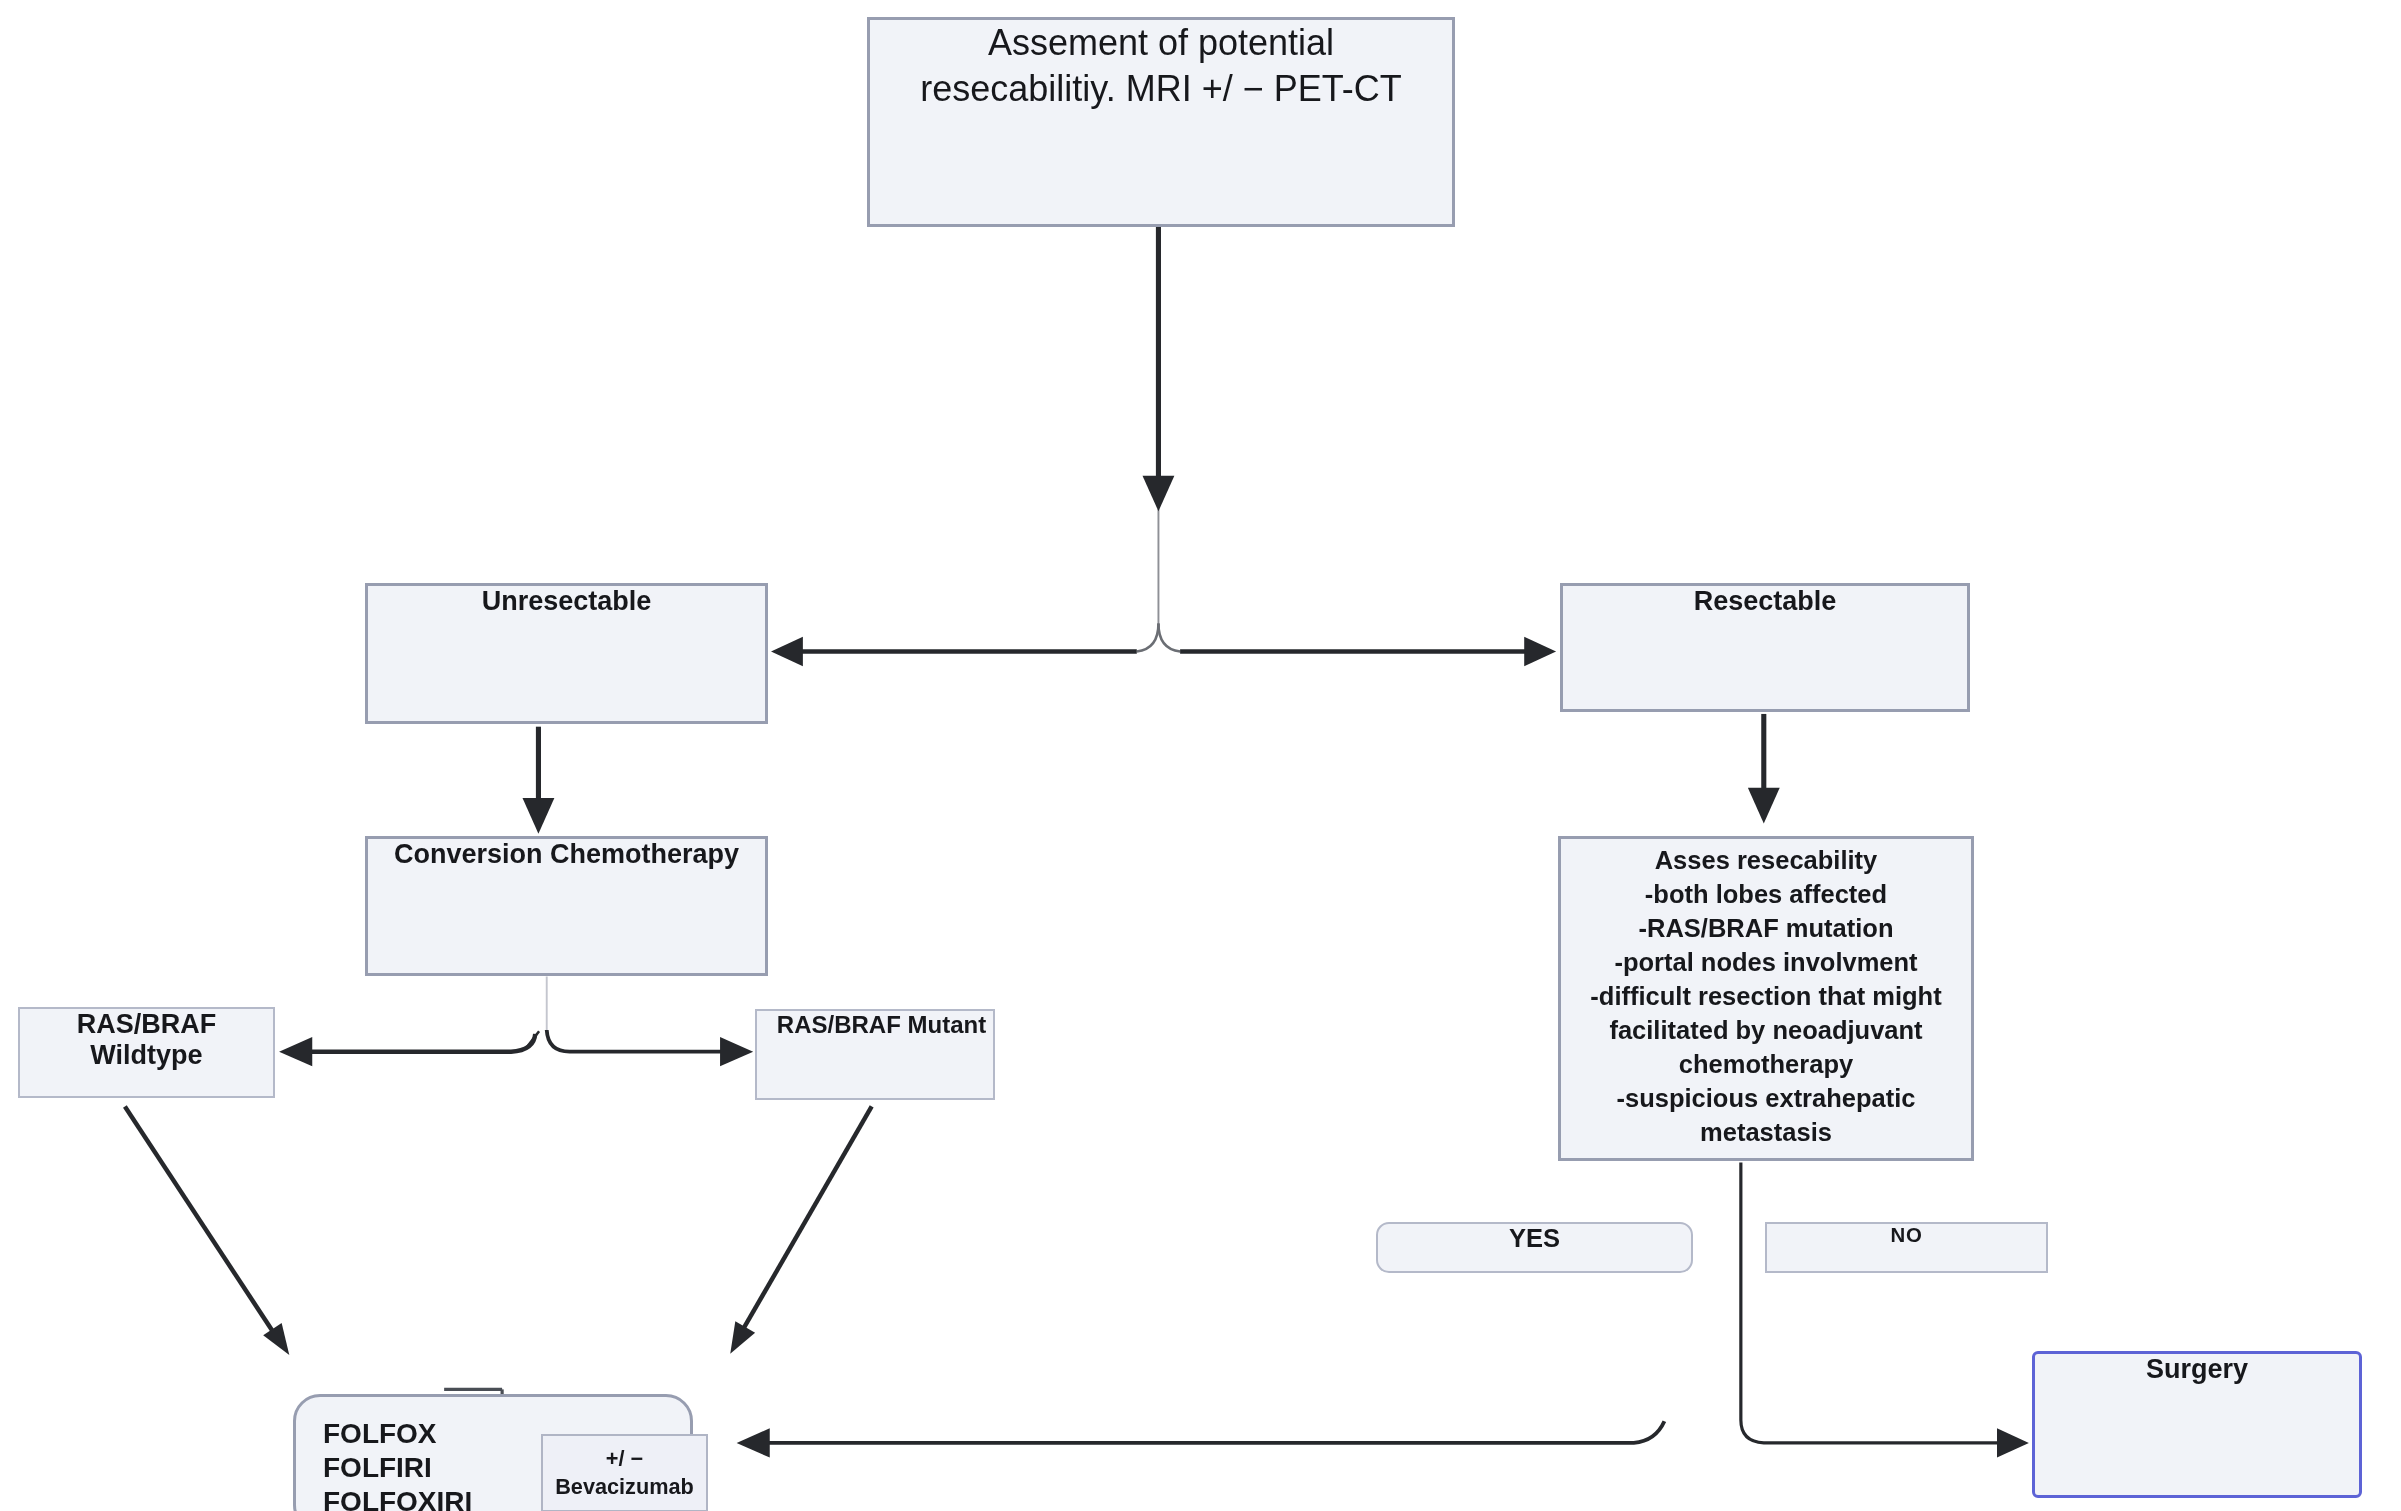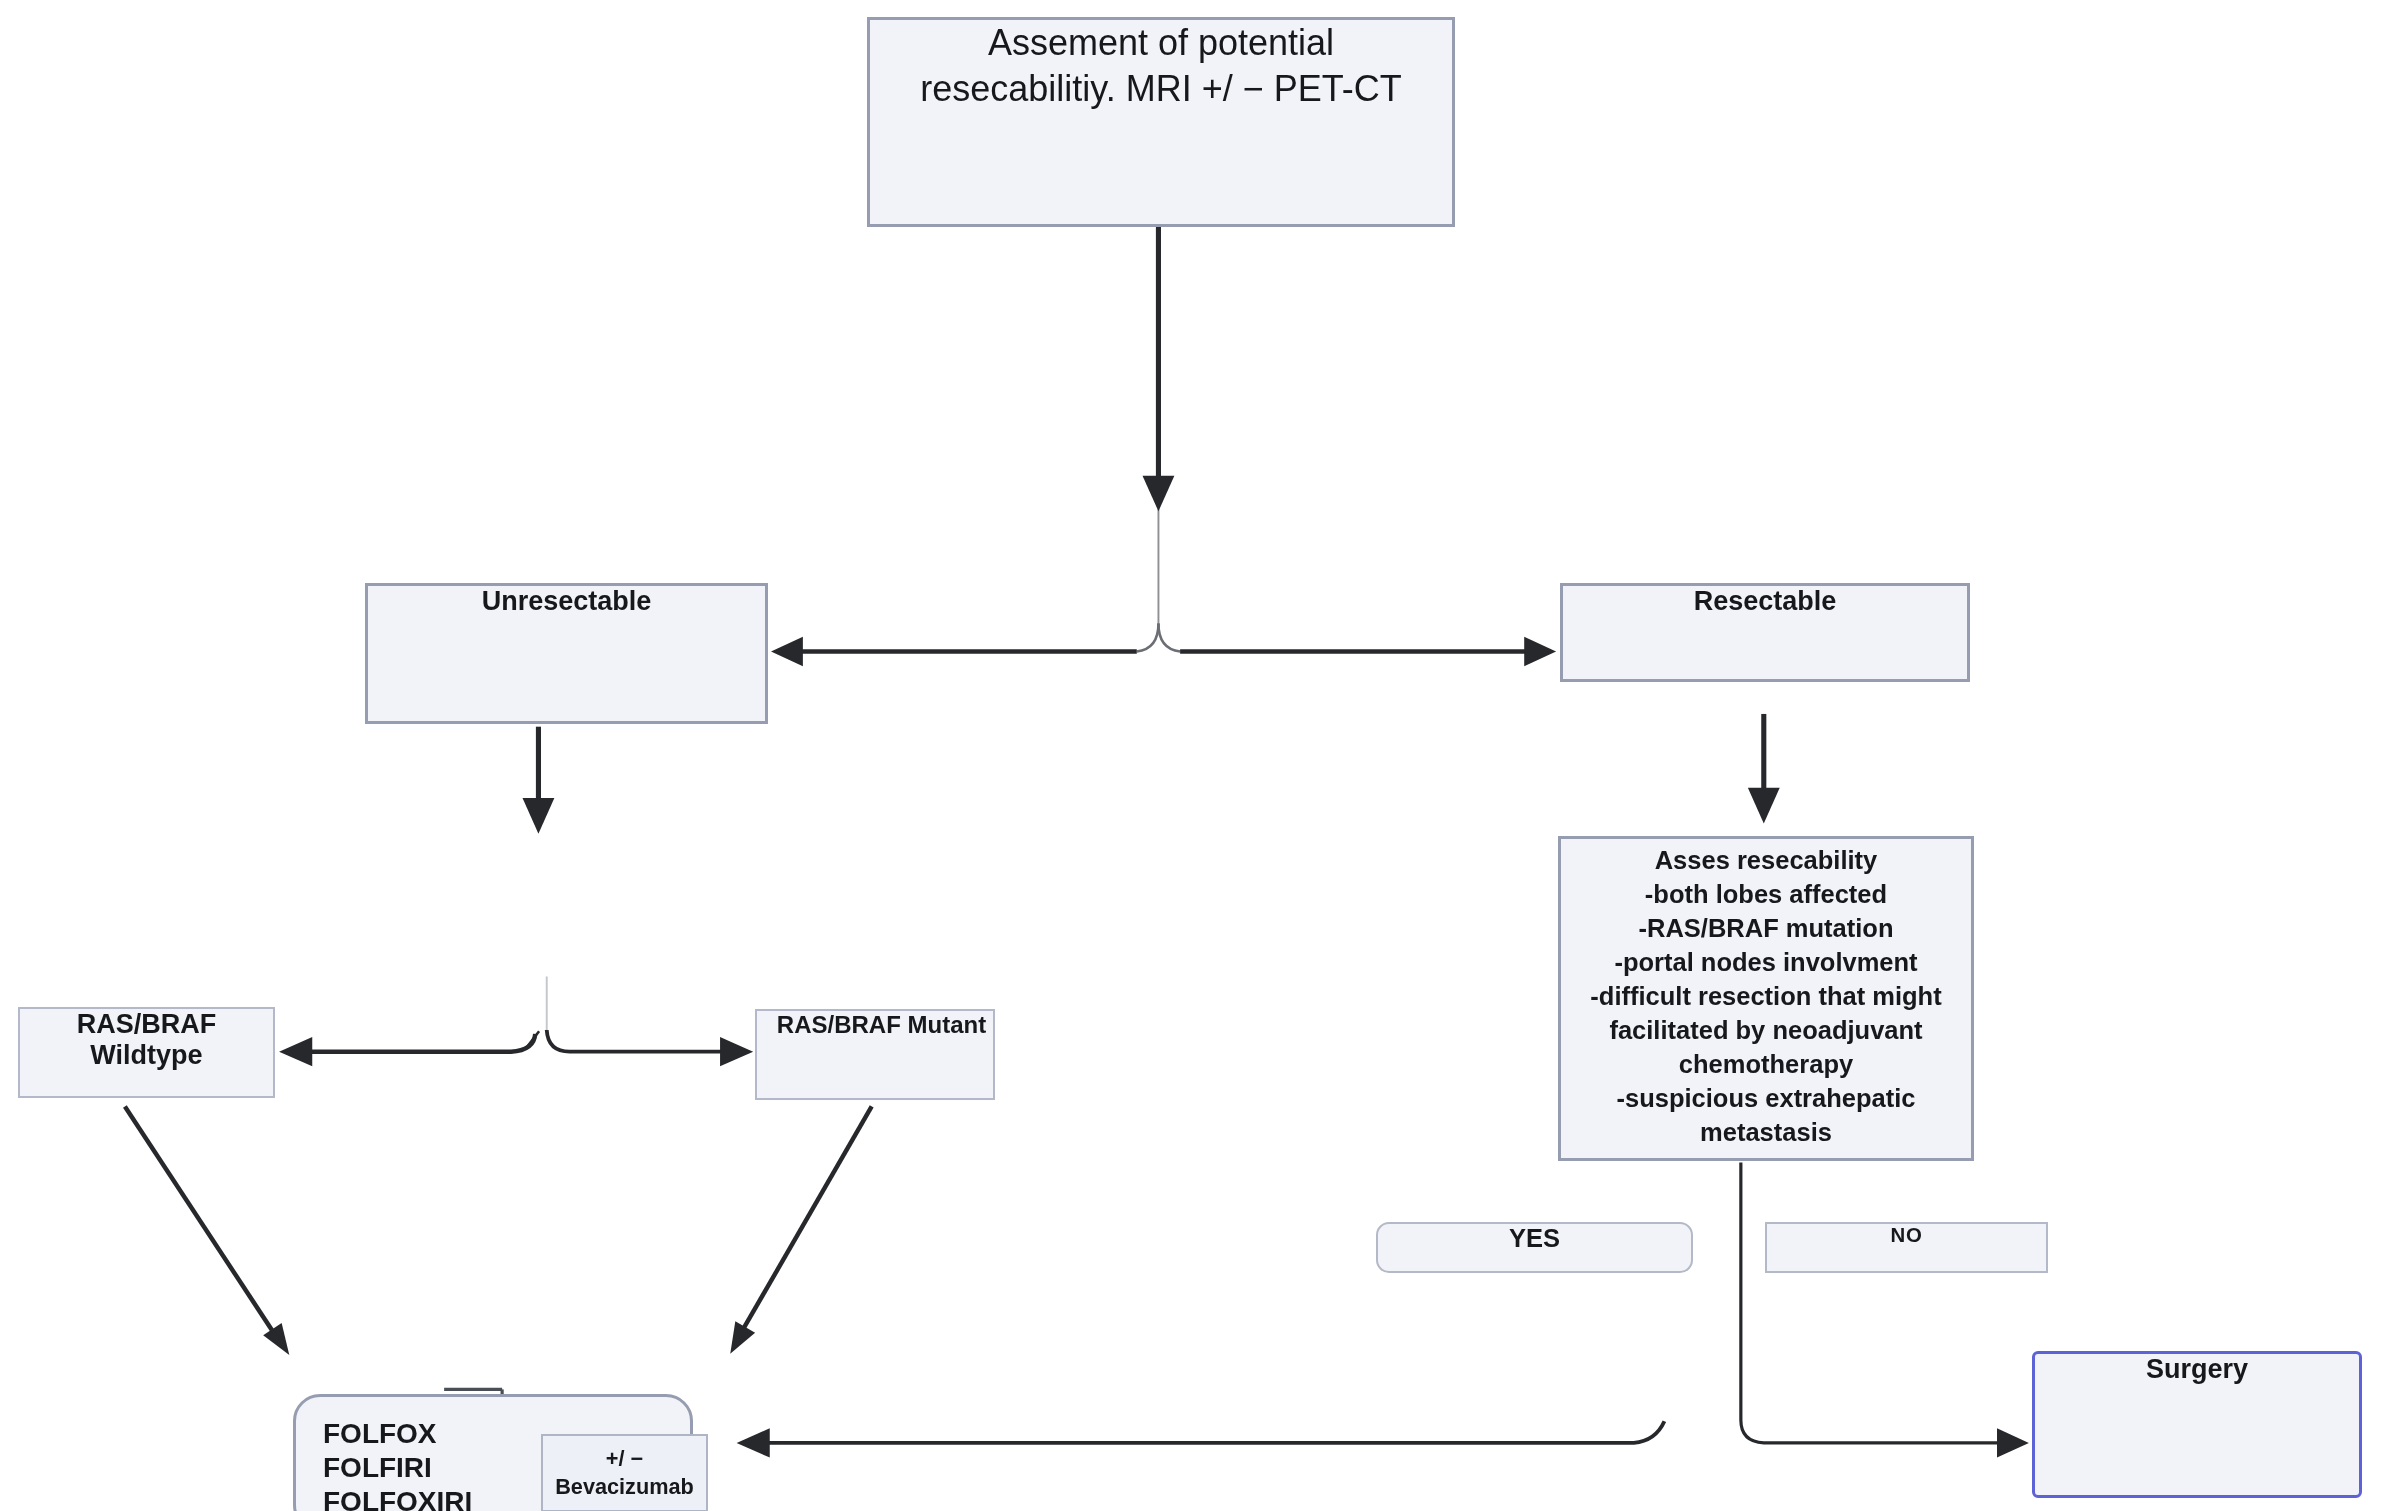--- a/index.html
+++ b/index.html
@@ -91,24 +91,27 @@
 
   <div class="node title-box" style="left:867px;top:16.6px;width:588px;height:210px;">
     <span class="ln">Assement of potential</span>
     <span class="ln">resecabilitiy. MRI +/ − PET-CT</span>
   </div>
 
   <div class="node lbl42" style="left:365px;top:583px;width:403px;height:141px;">
     <span>Unresectable</span>
   </div>
 
-  <div class="node lbl42" style="left:1560px;top:583px;width:410px;height:99px;">
+  <div class="node lbl42" style="left:1560px;top:583px;width:410px;height:129px;">
     <span>Resectable</span>
   </div>
 
+  <div class="node lbl42" style="left:365px;top:836px;width:403px;height:140px;">
+    <span>Conversion Chemotherapy</span>
+  </div>
 
   <div class="node light lbl42" style="left:18px;top:1007px;width:257px;height:91px;">
     <span class="ln">RAS/BRAF</span>
     <span class="ln">Wildtype</span>
   </div>
 
   <div class="node light" style="left:755px;top:1009px;width:240px;height:91px;font-size:24px;padding-left:13px;">
     <span>RAS/BRAF Mutant</span>
   </div>
 

